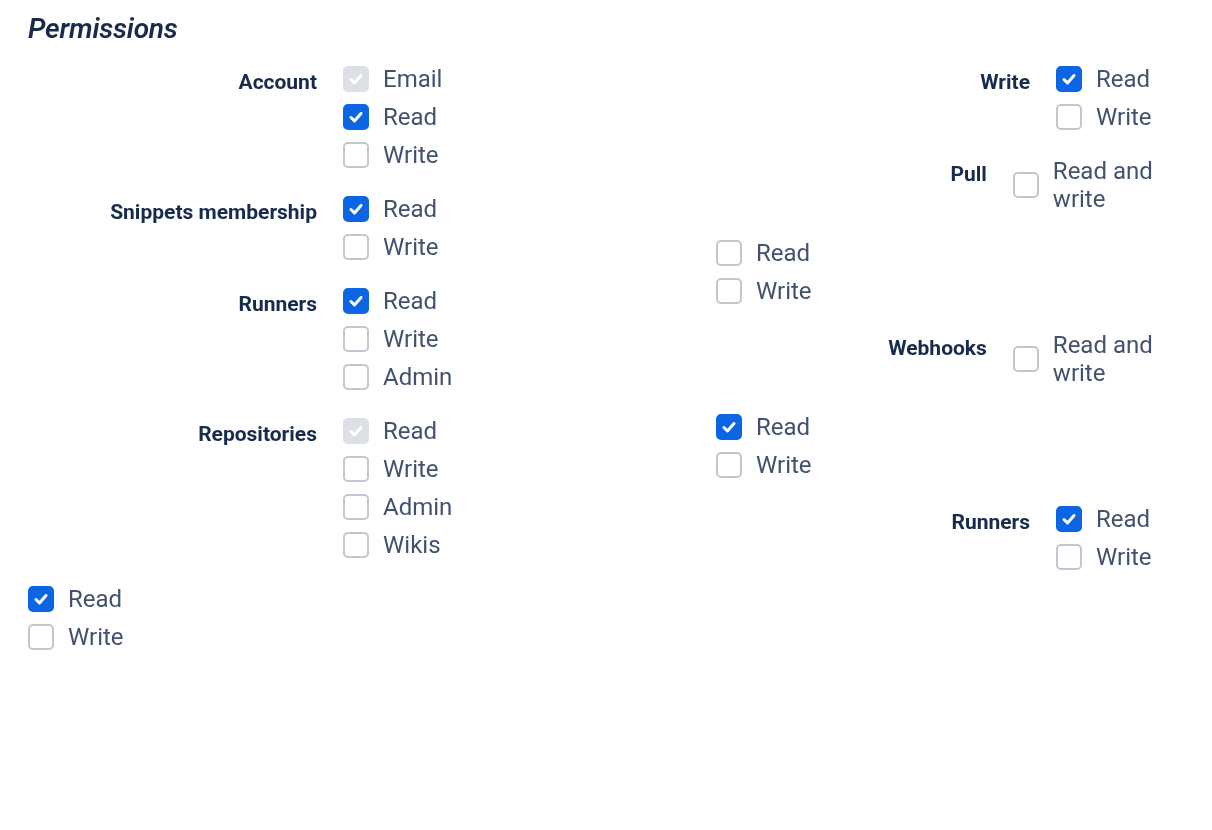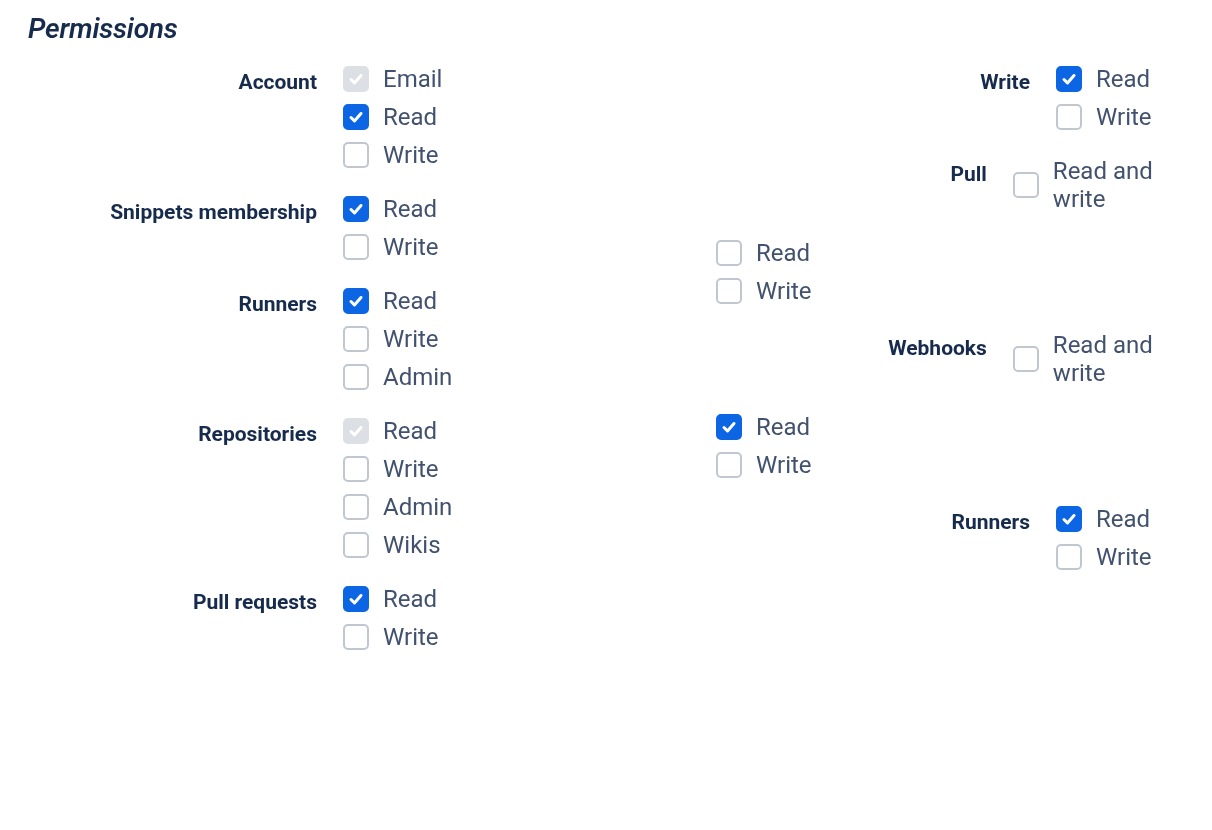--- a/index.html
+++ b/index.html
@@ -186,21 +186,20 @@
             <span class="checkbox unchecked" role="checkbox"></span>
             <span class="option-label">Admin</span>
           </div>
           <div class="option-row">
             <span class="checkbox unchecked" role="checkbox"></span>
             <span class="option-label">Wikis</span>
           </div>
         </div>
       </div>
       <div class="perm-group">
-        <div class="perm-label">Pull requests</div>
         <div class="perm-options">
           <div class="option-row">
             <span class="checkbox checked" role="checkbox">
               <svg class="check-icon" viewBox="0 0 16 16">
                 <polyline points="3 8.5 6.5 12 13 4.5"></polyline>
               </svg>
             </span>
             <span class="option-label">Read</span>
           </div>
           <div class="option-row">

